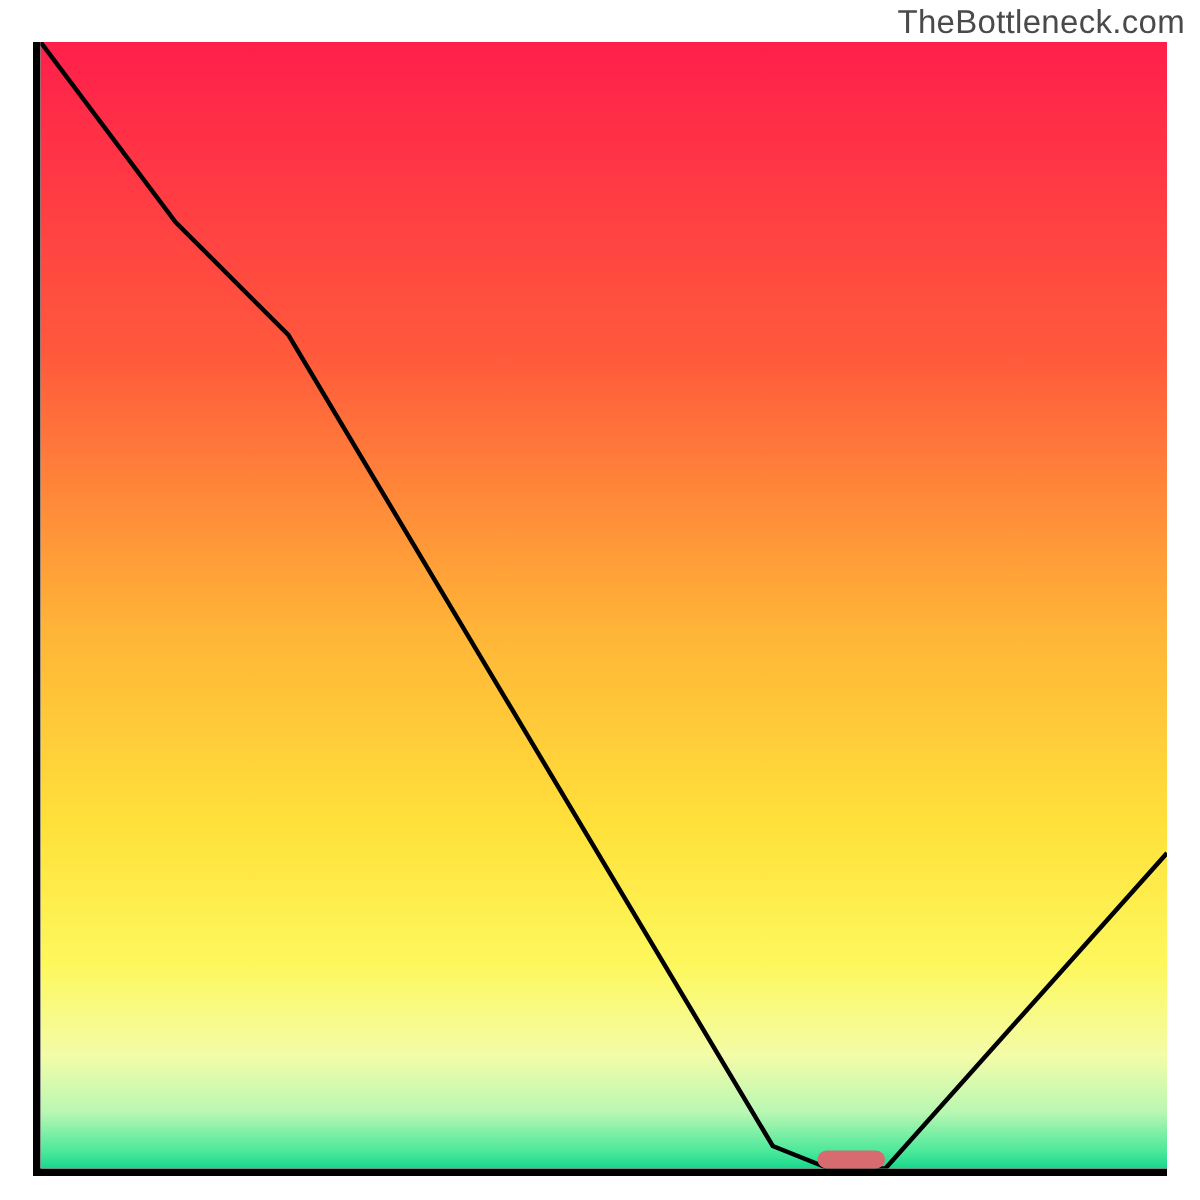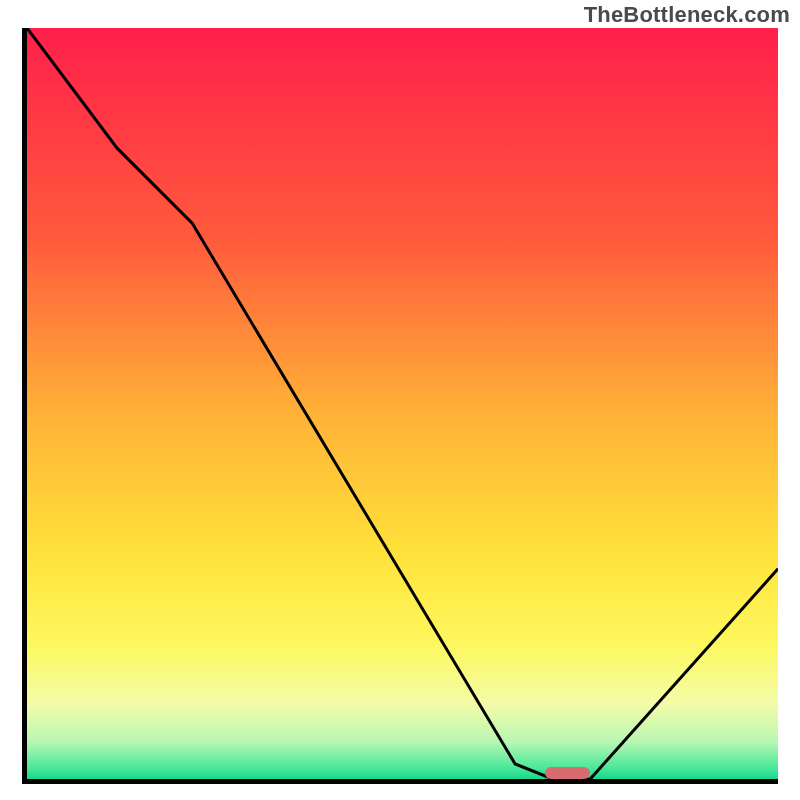--- a/index.html
+++ b/index.html
@@ -14,21 +14,21 @@
   .frame {
     position: relative;
     width: 800px;
     height: 800px;
   }
   .watermark {
     position: absolute;
     top: 2px;
     right: 10px;
     font-size: 22px;
-    font-weight: 700;
+    font-weight: 400;
     color: #4a4a4a;
     letter-spacing: 0.2px;
   }
   .plot-area {
     position: absolute;
     left: 22px;
     top: 28px;
     width: 756px;
     height: 756px;
     border-left: 5px solid #000;

